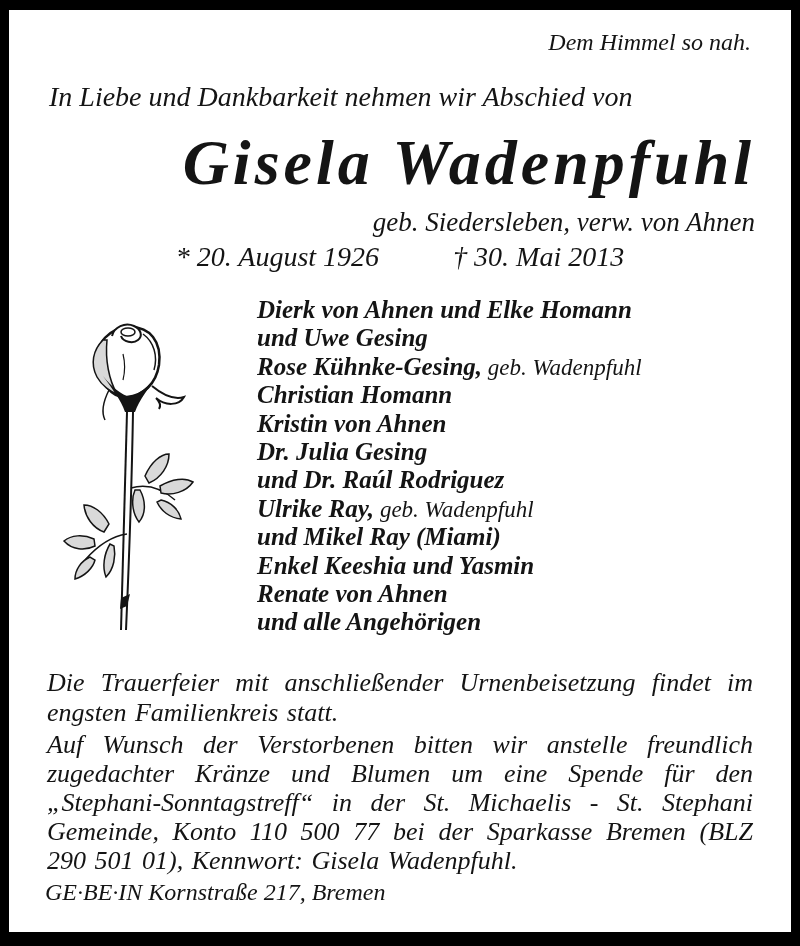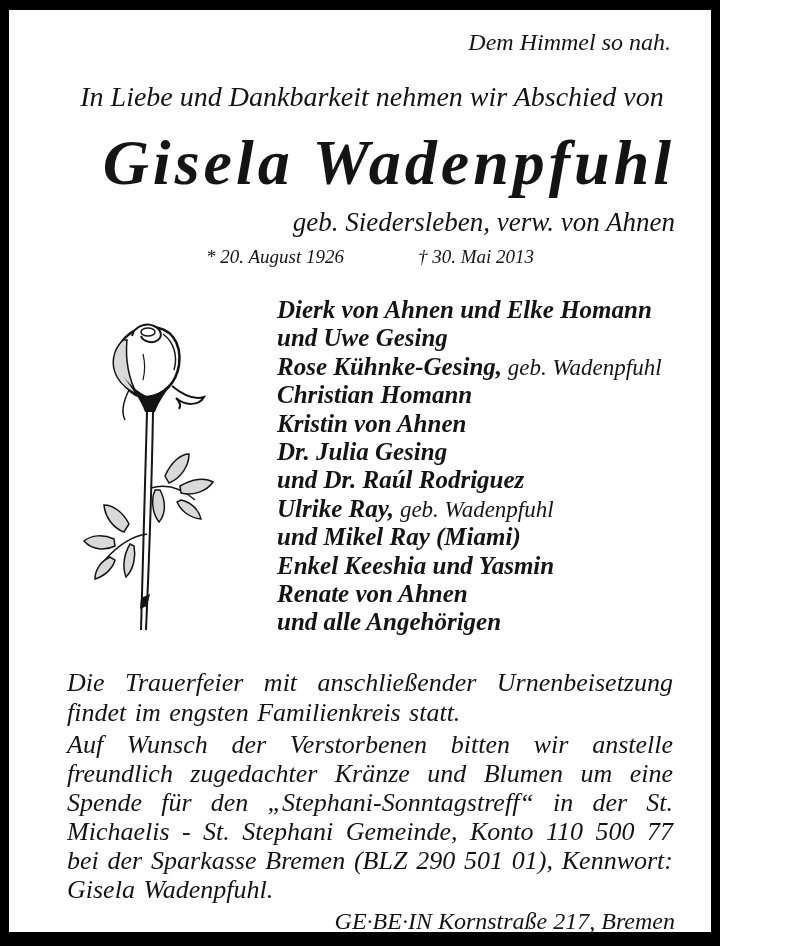--- a/index.html
+++ b/index.html
@@ -1,69 +1,67 @@
 <!DOCTYPE html>
 <html><head>
 <meta charset="utf-8">
 <style>
   html, body { margin: 0; padding: 0; background: #ffffff; }
   .page {
     position: relative;
-    width: 720px;
+    width: 800px;
     height: 946px;
     box-sizing: border-box;
     border-style: solid;
     border-color: #000000;
     border-width: 10px 9px 14px 9px;
     background: #ffffff;
     overflow: hidden;
     font-family: "Liberation Serif", "DejaVu Serif", serif;
     font-style: italic;
     color: #141414;
-    padding-left: 20px;
   }
   .inner {
     box-sizing: border-box;
     width: 100%;
     height: 100%;
     padding: 18px 36px 0 36px;
   }
   .motto {
     text-align: right;
     font-size: 24px;
     line-height: 28px;
     padding-right: 4px;
   }
   .intro {
     margin-top: 24px;
     font-size: 28px;
     line-height: 34px;
     padding-left: 4px;
-    text-align: center;
   }
   .name {
     margin: 10px 0 0 0;
     font-size: 64px;
     line-height: 78px;
     font-weight: bold;
     text-align: right;
     letter-spacing: 4px;
   }
   .subtitle {
     margin-top: 4px;
     text-align: right;
     font-size: 27px;
     line-height: 32px;
   }
   .dates {
     margin-top: 2px;
     display: flex;
     justify-content: center;
     gap: 74px;
-    font-size: 19px;
+    font-size: 28px;
     line-height: 34px;
   }
   .middle {
     display: flex;
     margin-top: 22px;
     gap: 24px;
   }
   .rose-col {
     width: 188px;
     flex: 0 0 188px;
@@ -86,21 +84,21 @@
     margin: 0 2px;
     font-size: 26px;
     line-height: 30px;
     text-align: justify;
     word-spacing: 2px;
   }
   .para.first { margin-top: 18px; }
   .para.second { margin-top: 2px; line-height: 29px; }
   .footer-line {
     margin-top: 3px;
-    text-align: right;
+    text-align: left;
     font-size: 24px;
     line-height: 28px;
   }
   .rose-svg { display: block; }
 </style>
 </head>
 <body>
 
 <div class="page">
   <div class="inner">

